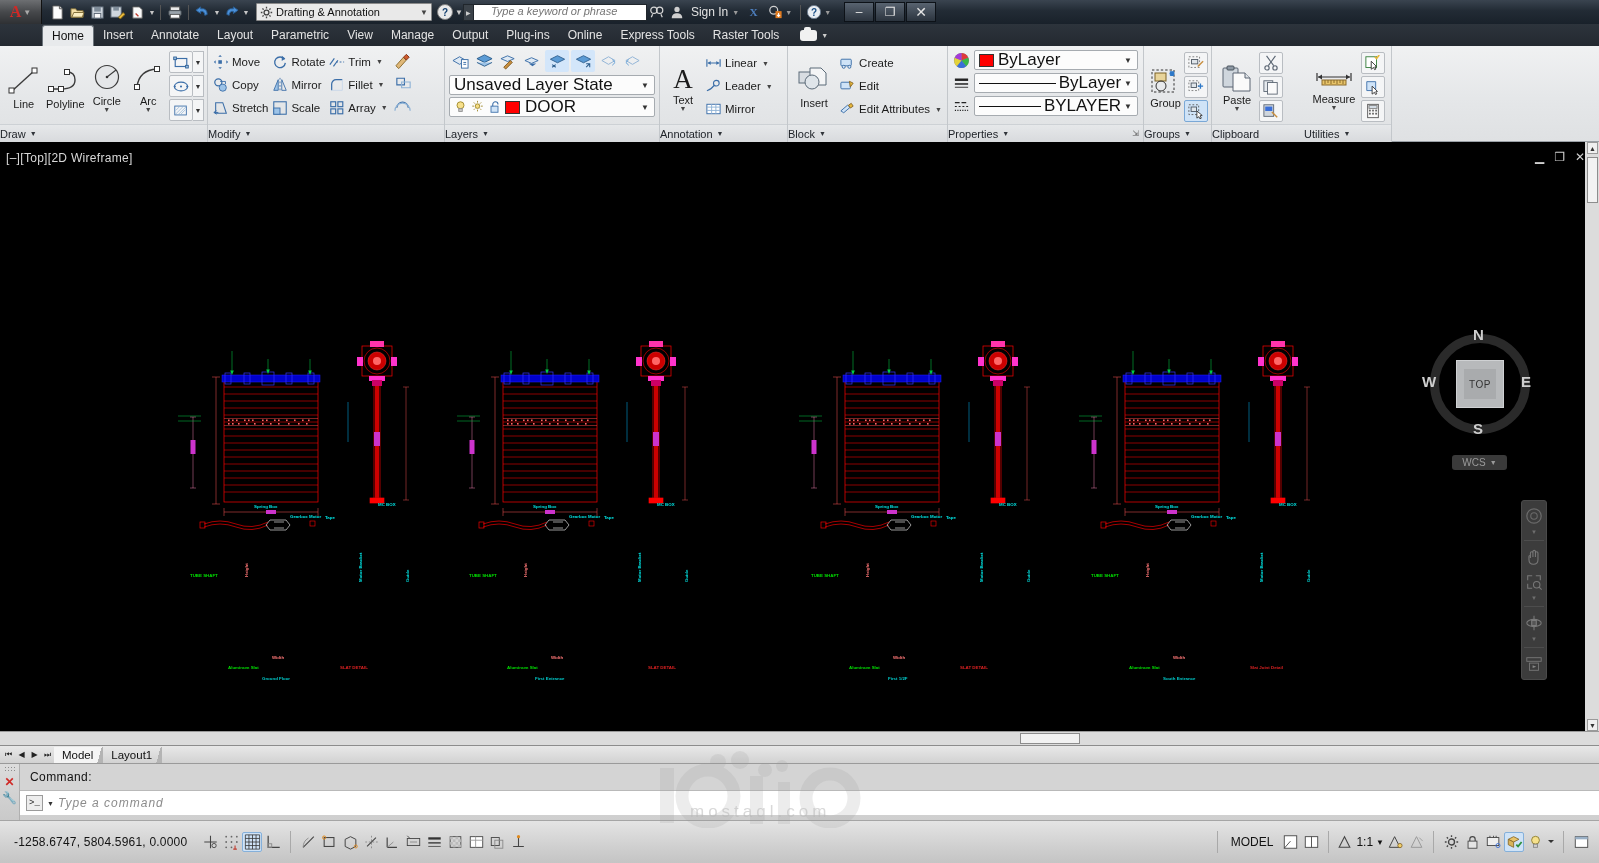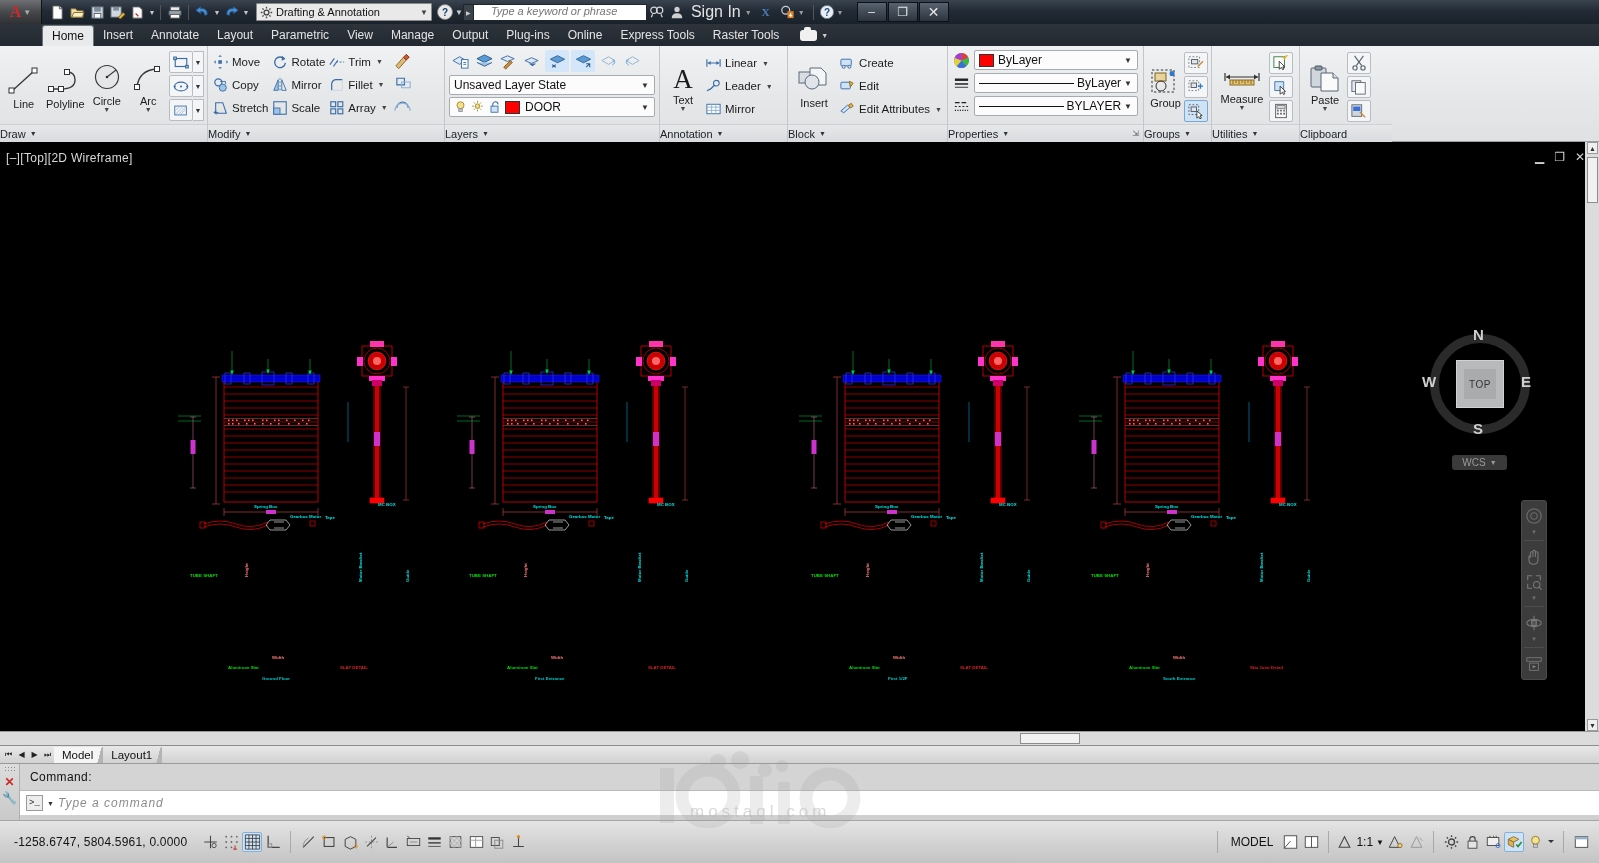--- a/index.html
+++ b/index.html
@@ -42,21 +42,21 @@
   .title-center .prod{ color:#c9c9c9; }
   .title-center .doc{ color:#eee; }
   .searchwrap{ display:flex; align-items:center; height:24px; padding-right:4px; }
   .searchdrop{ width:10px;height:17px;background:#3b4249;border:1px solid #20262c;border-right:none;
      display:flex;align-items:center;justify-content:center;color:#ccc;font-size:6px;}
   .searchbox{ width:174px;height:17px;background:#fff;border:1px solid #20262c;
      display:flex;align-items:flex-start;padding-left:17px;}
   .searchbox input{ border:none;outline:none;width:100%;font-style:italic;font-size:11px;color:#6a6a6a;
      font-family:"Liberation Sans",sans-serif;background:transparent;}
   .tb-ico{ width:20px;height:24px;display:flex;align-items:center;justify-content:center;}
-  .signin{ color:#e2e2e2;font-size:16px; padding:0 4px; }
+  .signin{ color:#e2e2e2;font-size:12px; padding:0 4px; }
   .wbtns{ display:flex; align-items:center; margin-left:6px; }
   .wbtn{ width:30px;height:20px; display:flex;align-items:center;justify-content:center;
     color:#e6e6e6;font-size:12px;
     background:linear-gradient(180deg,#586370 0%,#2b343e 100%); border:1px solid #0d1218;
     margin-left:1px;}
   .wbtn.cls{ font-size:14px; }
 
   
   .tabstrip{
     position:absolute;left:0;top:24px;width:1599px;height:22px;
@@ -98,21 +98,21 @@
   .smallrow .car{ font-size:7px;color:#444; margin-left:2px;}
   .col3{ display:flex; flex-direction:column; justify-content:center; }
   .ibtn{ width:22px;height:22px; display:flex;align-items:center;justify-content:center;}
   .ibox{ width:24px;height:22px;border:1px solid #b9bdc2;background:#f4f5f6;
      display:flex;align-items:center;justify-content:center;border-radius:2px;}
   .ibox.sel{ background:#cfe3f7;border-color:#7aa8d6; }
   .idrop{ width:11px;height:22px;border:1px solid #b9bdc2;border-left:none;background:#f4f5f6;
      display:flex;align-items:center;justify-content:center;color:#333;font-size:7px;}
   .combo{ height:20px; border:1px solid #a6abb0; background:#fcfcfc; display:flex; align-items:center;
      padding:0 2px 0 4px; border-radius:2px; }
-  .combo .txt{ flex:1; font-size:12px; color:#111; white-space:nowrap; overflow:hidden; }
+  .combo .txt{ flex:1; font-size:17px; color:#111; white-space:nowrap; overflow:hidden; }
   .combo .cv{ font-size:8px;color:#333; padding:0 3px;}
   .swatch{ width:15px;height:13px; border:1px solid #333; }
   .lw-line{ flex:1;height:1px;background:#111;margin-right:3px;}
 
   
   .canvas{
     position:absolute;left:0;top:142px;width:1599px;height:603px;background:#000;
   }
   .vp-label{ position:absolute; left:6px; top:9px; color:#d8d8d8; font-size:12px; letter-spacing:.3px;}
   .vp-ctrl{ position:absolute; right:14px; top:8px; display:flex; gap:10px; color:#cfcfcf; font-size:12px;}
@@ -800,20 +800,60 @@
             </svg>
           </div>
       </div>
     </div>
     <div class="panel-cap">
       <span>Groups</span>
       <span class="car">▼</span>
     </div>
   </div>
 
+  <div class="panel" style="width:92px;border-right:none">
+    <div class="panel-body" style="padding-top:4px">
+      <div class="bigbtn" style="width:44px">
+        <svg width="32" height="28" viewBox="0 0 32 28">
+            <rect x="2" y="3" width="15" height="19" rx="1" fill="#cfd6dd" stroke="#5a6572"></rect>
+            <rect x="6" y="1" width="7" height="4" rx="1" fill="#8e99a4" stroke="#4a545e"></rect>
+            <path d="M12 8h12l5 5v13H12z" fill="#fafafa" stroke="#5a6572"></path>
+            <path d="M24 8v5h5" fill="#dfe3e7" stroke="#5a6572"></path>
+          </svg>
+        <span class="lbl">Paste</span>
+        <span class="car">▼</span>
+      </div>
+      <div class="col3">
+        <div class="ibox">
+            <svg width="18" height="16" viewBox="0 0 20 18">
+              <path d="M5 1l8 11M15 1L7 12" stroke="#5a6572" stroke-width="1.3"></path>
+              <circle cx="5.5" cy="14.5" r="2.4" fill="none" stroke="#5a6572" stroke-width="1.3"></circle>
+              <circle cx="14.5" cy="14.5" r="2.4" fill="none" stroke="#5a6572" stroke-width="1.3"></circle>
+            </svg>
+          </div>
+        <div class="ibox" style="margin-top:2px">
+            <svg width="18" height="16" viewBox="0 0 20 18">
+              <rect x="2" y="2" width="10" height="12" fill="#e6eaee" stroke="#5a6572"></rect>
+              <rect x="6" y="4" width="11" height="13" fill="#fafafa" stroke="#5a6572"></rect>
+            </svg>
+          </div>
+        <div class="ibox" style="margin-top:2px">
+            <svg width="18" height="16" viewBox="0 0 20 18">
+              <rect x="2" y="2" width="11" height="13" fill="#cfd6dd" stroke="#5a6572"></rect>
+              <rect x="3.5" y="4" width="8" height="5" fill="#3a6fd8"></rect>
+              <path d="M11 10l6 6" stroke="#c98f3f" stroke-width="1.6"></path>
+            </svg>
+          </div>
+      </div>
+    </div>
+    <div class="panel-cap" style="border-right:none">
+      <span>Clipboard</span>
+    </div>
+  </div>
+
   <div class="panel" style="width:88px">
     <div class="panel-body" style="padding-top:4px">
       <div class="bigbtn" style="width:54px">
         <svg width="40" height="26" viewBox="0 0 40 26">
             <path d="M3 7v8M37 7v8M4 11h32" stroke="#333" stroke-width="1.2"></path>
             <path d="M4 11l4-2.5v5zM36 11l-4-2.5v5z" fill="#333"></path>
             <rect x="8" y="14" width="24" height="5" fill="#e8c469" stroke="#8a6a2d"></rect>
             <g stroke="#8a6a2d">
               <path d="M11 14v4M14 14v3M17 14v4M20 14v3M23 14v4M26 14v3M29 14v4"></path>
             </g>
@@ -847,60 +887,20 @@
                 <rect x="9" y="11" width="2" height="2"></rect>
                 <rect x="12.5" y="11" width="2" height="2"></rect>
               </g>
             </svg>
           </div>
       </div>
     </div>
     <div class="panel-cap">
       <span>Utilities</span>
       <span class="car">▼</span>
-    </div>
-  </div>
-
-  <div class="panel" style="width:92px;border-right:none">
-    <div class="panel-body" style="padding-top:4px">
-      <div class="bigbtn" style="width:44px">
-        <svg width="32" height="28" viewBox="0 0 32 28">
-            <rect x="2" y="3" width="15" height="19" rx="1" fill="#cfd6dd" stroke="#5a6572"></rect>
-            <rect x="6" y="1" width="7" height="4" rx="1" fill="#8e99a4" stroke="#4a545e"></rect>
-            <path d="M12 8h12l5 5v13H12z" fill="#fafafa" stroke="#5a6572"></path>
-            <path d="M24 8v5h5" fill="#dfe3e7" stroke="#5a6572"></path>
-          </svg>
-        <span class="lbl">Paste</span>
-        <span class="car">▼</span>
-      </div>
-      <div class="col3">
-        <div class="ibox">
-            <svg width="18" height="16" viewBox="0 0 20 18">
-              <path d="M5 1l8 11M15 1L7 12" stroke="#5a6572" stroke-width="1.3"></path>
-              <circle cx="5.5" cy="14.5" r="2.4" fill="none" stroke="#5a6572" stroke-width="1.3"></circle>
-              <circle cx="14.5" cy="14.5" r="2.4" fill="none" stroke="#5a6572" stroke-width="1.3"></circle>
-            </svg>
-          </div>
-        <div class="ibox" style="margin-top:2px">
-            <svg width="18" height="16" viewBox="0 0 20 18">
-              <rect x="2" y="2" width="10" height="12" fill="#e6eaee" stroke="#5a6572"></rect>
-              <rect x="6" y="4" width="11" height="13" fill="#fafafa" stroke="#5a6572"></rect>
-            </svg>
-          </div>
-        <div class="ibox" style="margin-top:2px">
-            <svg width="18" height="16" viewBox="0 0 20 18">
-              <rect x="2" y="2" width="11" height="13" fill="#cfd6dd" stroke="#5a6572"></rect>
-              <rect x="3.5" y="4" width="8" height="5" fill="#3a6fd8"></rect>
-              <path d="M11 10l6 6" stroke="#c98f3f" stroke-width="1.6"></path>
-            </svg>
-          </div>
-      </div>
-    </div>
-    <div class="panel-cap" style="border-right:none">
-      <span>Clipboard</span>
     </div>
   </div>
 </div>
 
 <div class="canvas">
 
   <div class="vp-label">[–][Top][2D Wireframe]</div>
   <div class="vp-ctrl">
     <span>▁</span>
     <span>❐</span>

